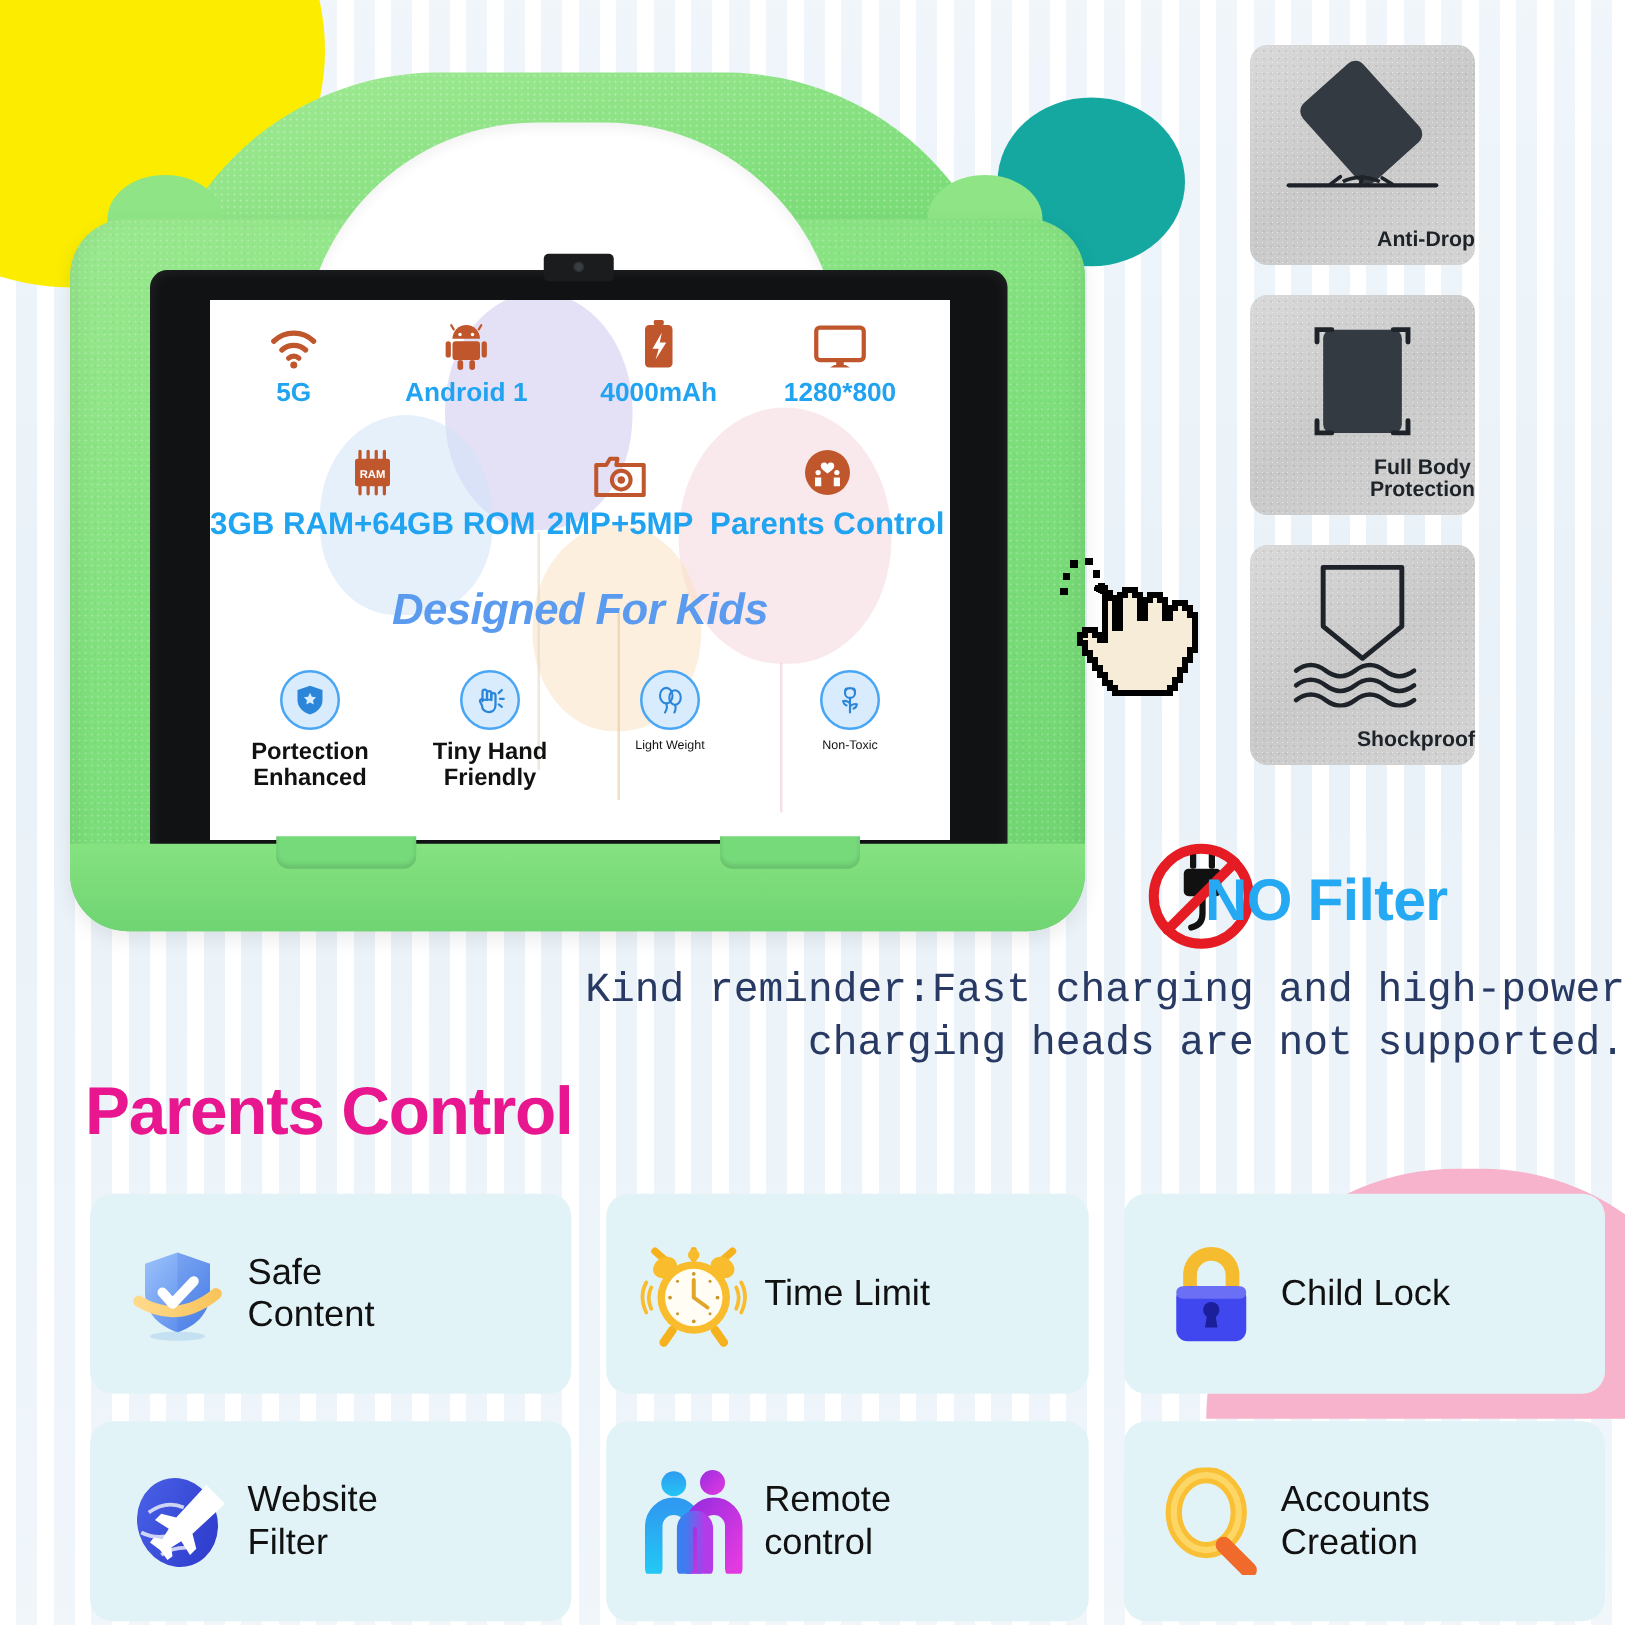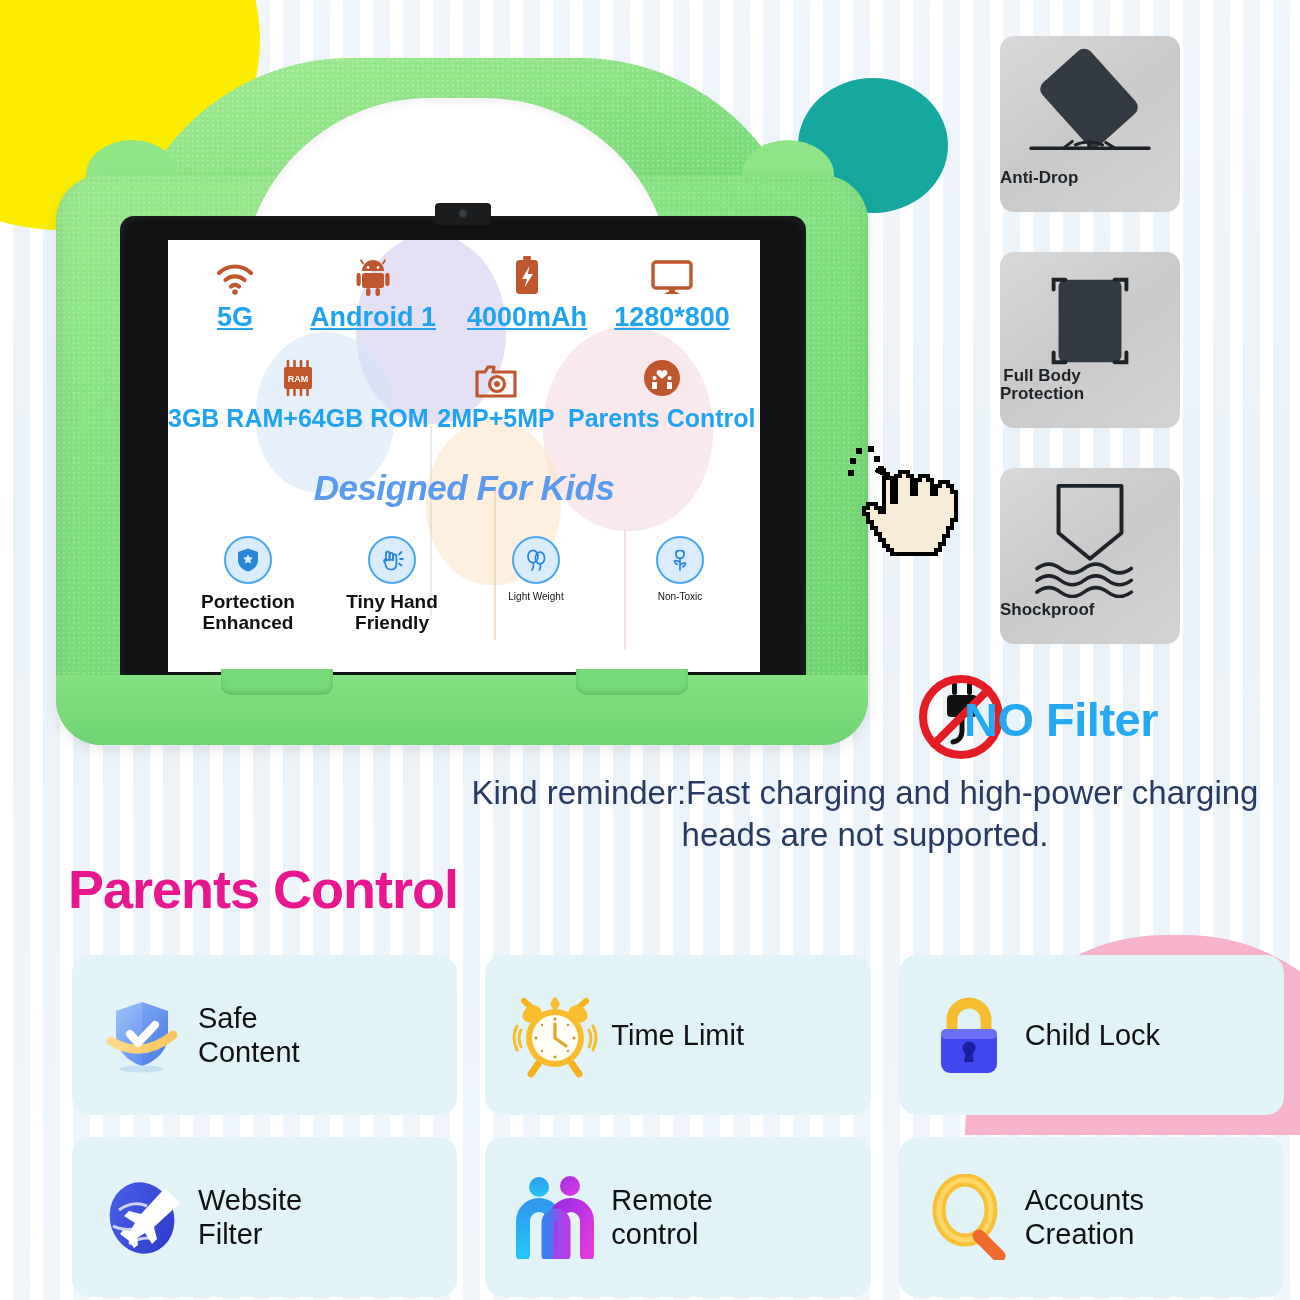--- a/index.html
+++ b/index.html
@@ -119,21 +119,21 @@
   .spec .ic{ display:block; color:#c0562c; margin:0 auto 2px; }
   .spec .lb{
     display:block; color:#20a3f0; font-weight:bold; white-space:nowrap;
     font-family:"Liberation Sans", sans-serif;
   }
   #row1{ position:absolute; left:0; top:16px; width:100%; gap:0; }
   #row1 .spec:nth-child(1){ width:108px; }
   #row1 .spec:nth-child(2){ width:168px; }
   #row1 .spec:nth-child(3){ width:140px; }
   #row1 .spec:nth-child(4){ width:150px; }
-  #row1 .lb{ font-size:27px;text-decoration:underline; }
+  #row1 .lb{ font-size:21px; }
   #row2{ position:absolute; left:0; top:118px; width:100%; }
   #row2 .spec:nth-child(1){ width:268px; }
   #row2 .spec:nth-child(2){ width:150px; }
   #row2 .spec:nth-child(3){ width:218px; }
   #row2 .lb{ font-size:25px; }
 
   #designed-for-kids{
     position:absolute; top:228px; left:0; width:100%; text-align:center;
     font-size:35px; font-weight:bold; font-style:italic;
     color:#5b9bef; letter-spacing:-.5px;
@@ -167,25 +167,25 @@
   }
   #lip-tab-l{ left:165px; }
   #lip-tab-r{ left:520px; }
 
   
   #cursor-hand{ position:absolute; left:848px; top:444px; z-index:9; }
 
   
   #badges{ position:absolute; left:1000px; top:36px; width:182px; z-index:5; }
   .badge{
-    width:180px; height:176px; margin-bottom:40px;
+    width:180px; height:176px; margin-bottom:24px;
     background:linear-gradient(145deg,#d9d9d9,#c9c9c9 50%,#d4d4d4);
     border-radius:14px;
-    display:flex; flex-direction:column; align-items:flex-start; justify-content:flex-end;
-    padding-bottom:24px; position:relative;
+    display:flex; flex-direction:column; align-items:flex-end; justify-content:flex-end;
+    padding-bottom:10px; position:relative;
   }
   .badge:after{
     content:""; position:absolute; inset:0; border-radius:14px;
     background-image:radial-gradient(rgba(255,255,255,.5) .7px, transparent .7px),
                      radial-gradient(rgba(0,0,0,.07) .7px, transparent .7px);
     background-size:4px 4px,6px 6px; background-position:0 0,2px 2px;
   }
   .badge .bg-art{ position:absolute; left:0; top:10px; width:100%; height:120px; z-index:1; }
   .badge .bl{
     position:relative; z-index:2; text-align:center; line-height:1.1;
@@ -196,22 +196,22 @@
   #no-adapter{
     position:absolute; left:912px; top:668px; z-index:6;
     display:flex; align-items:center;
   }
   #no-adapter-text{
     font-size:47px; font-weight:bold; color:#25a9f2; margin-left:-46px;
     letter-spacing:-.5px;
   }
   #kind-reminder{
     position:absolute; left:430px; top:772px; width:870px; z-index:6;
-    font-family:Liberation Sans, sans-serif;
-    font-size:33px; color:#283a63; text-align:center; line-height:1.27;
+    font-family:Liberation Mono, monospace;
+    font-size:33px; color:#283a63; text-align:right; line-height:1.27;
   }
 
   
   #pc-title{
     position:absolute; left:68px; top:858px; z-index:6;
     font-size:54px; font-weight:bold; color:#e8168f; letter-spacing:-1px;
   }
   #pc-grid{
     position:absolute; left:72px; top:955px; width:1212px; z-index:6;
     display:grid; grid-template-columns:repeat(3,1fr); gap:22px 28px;

